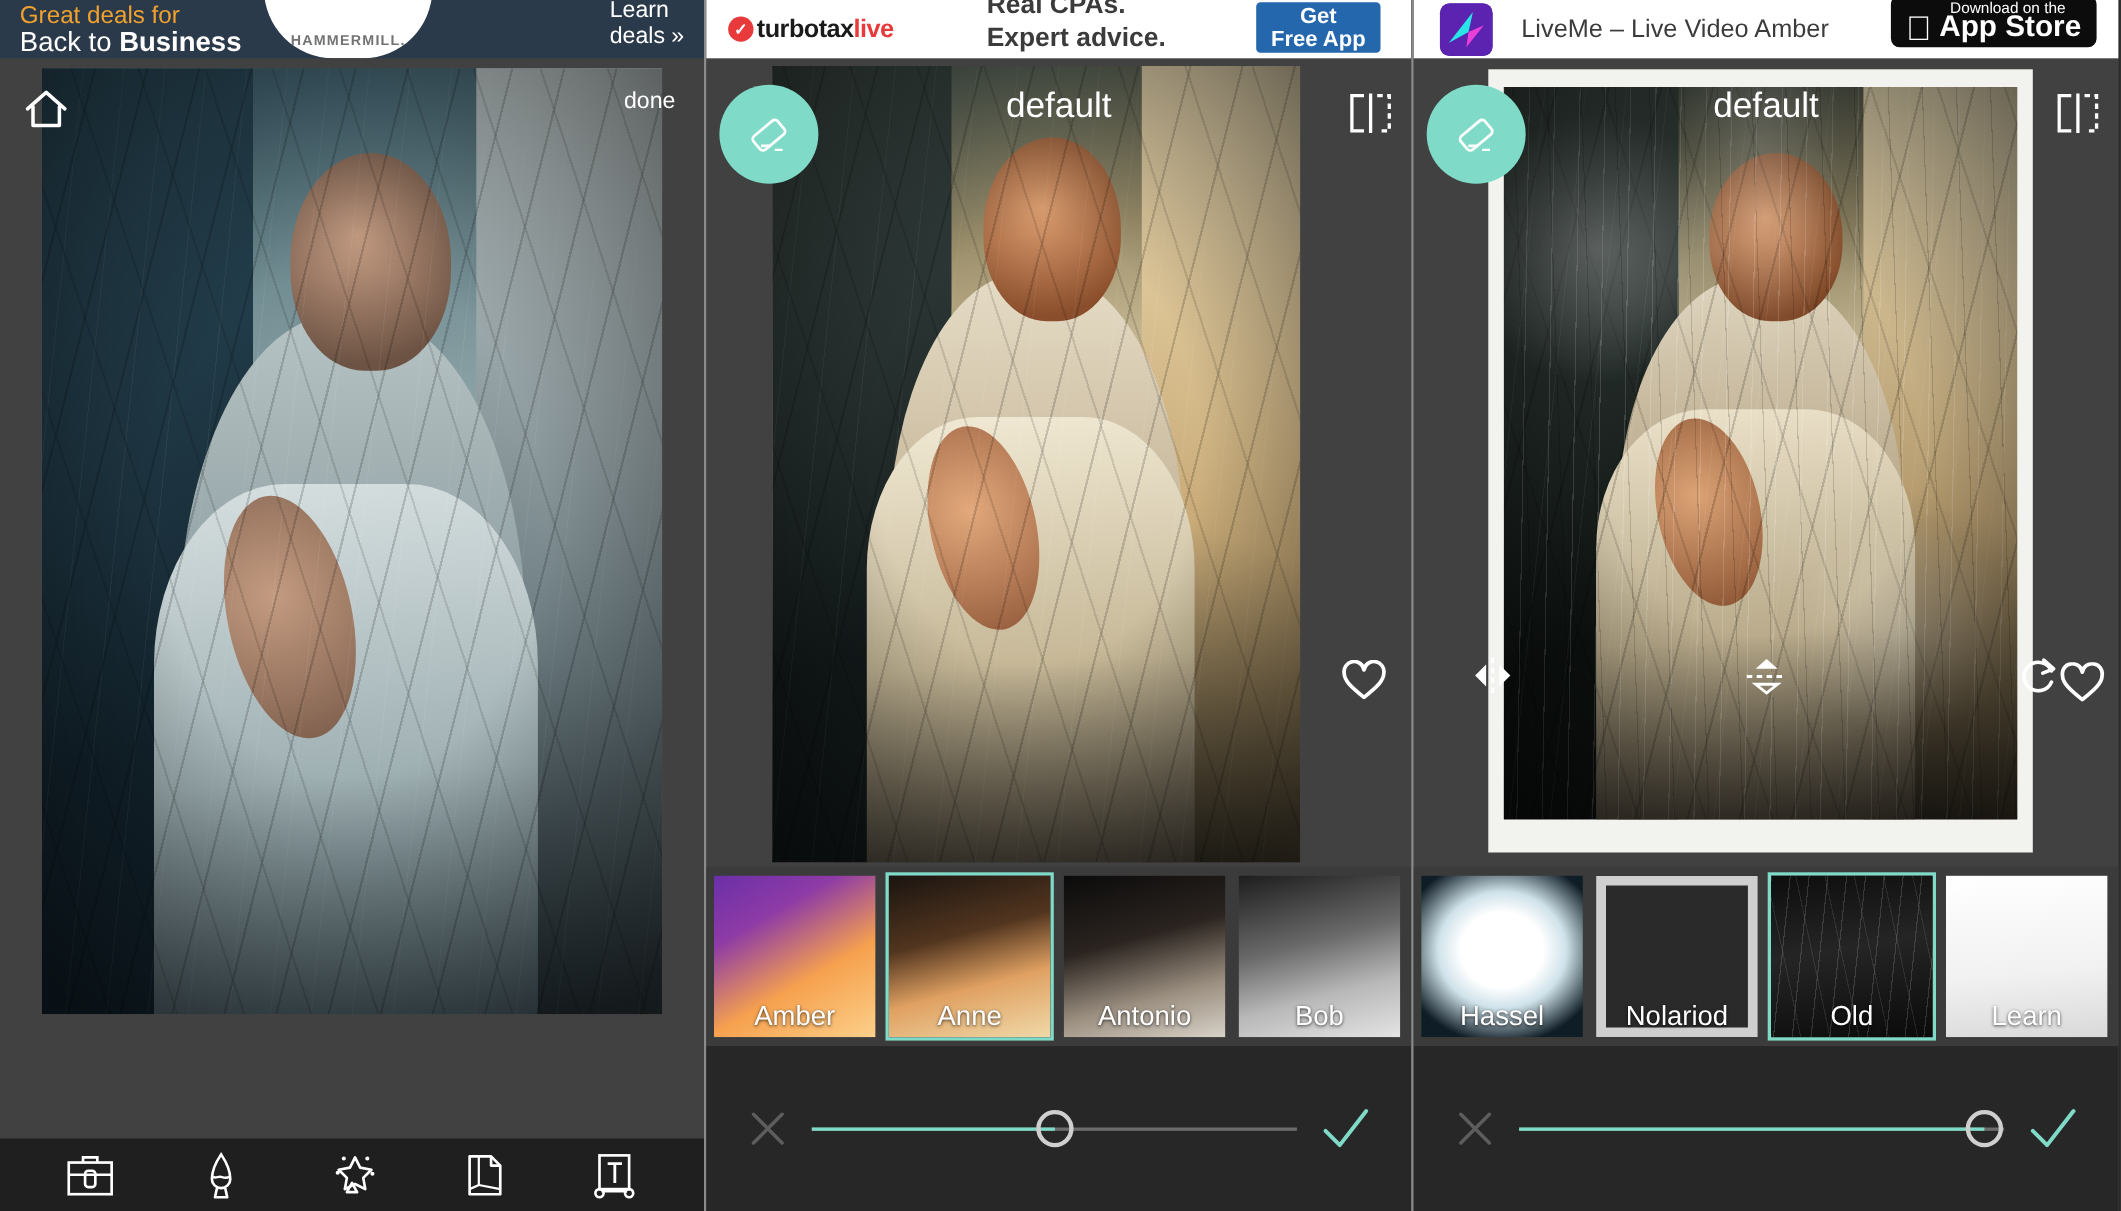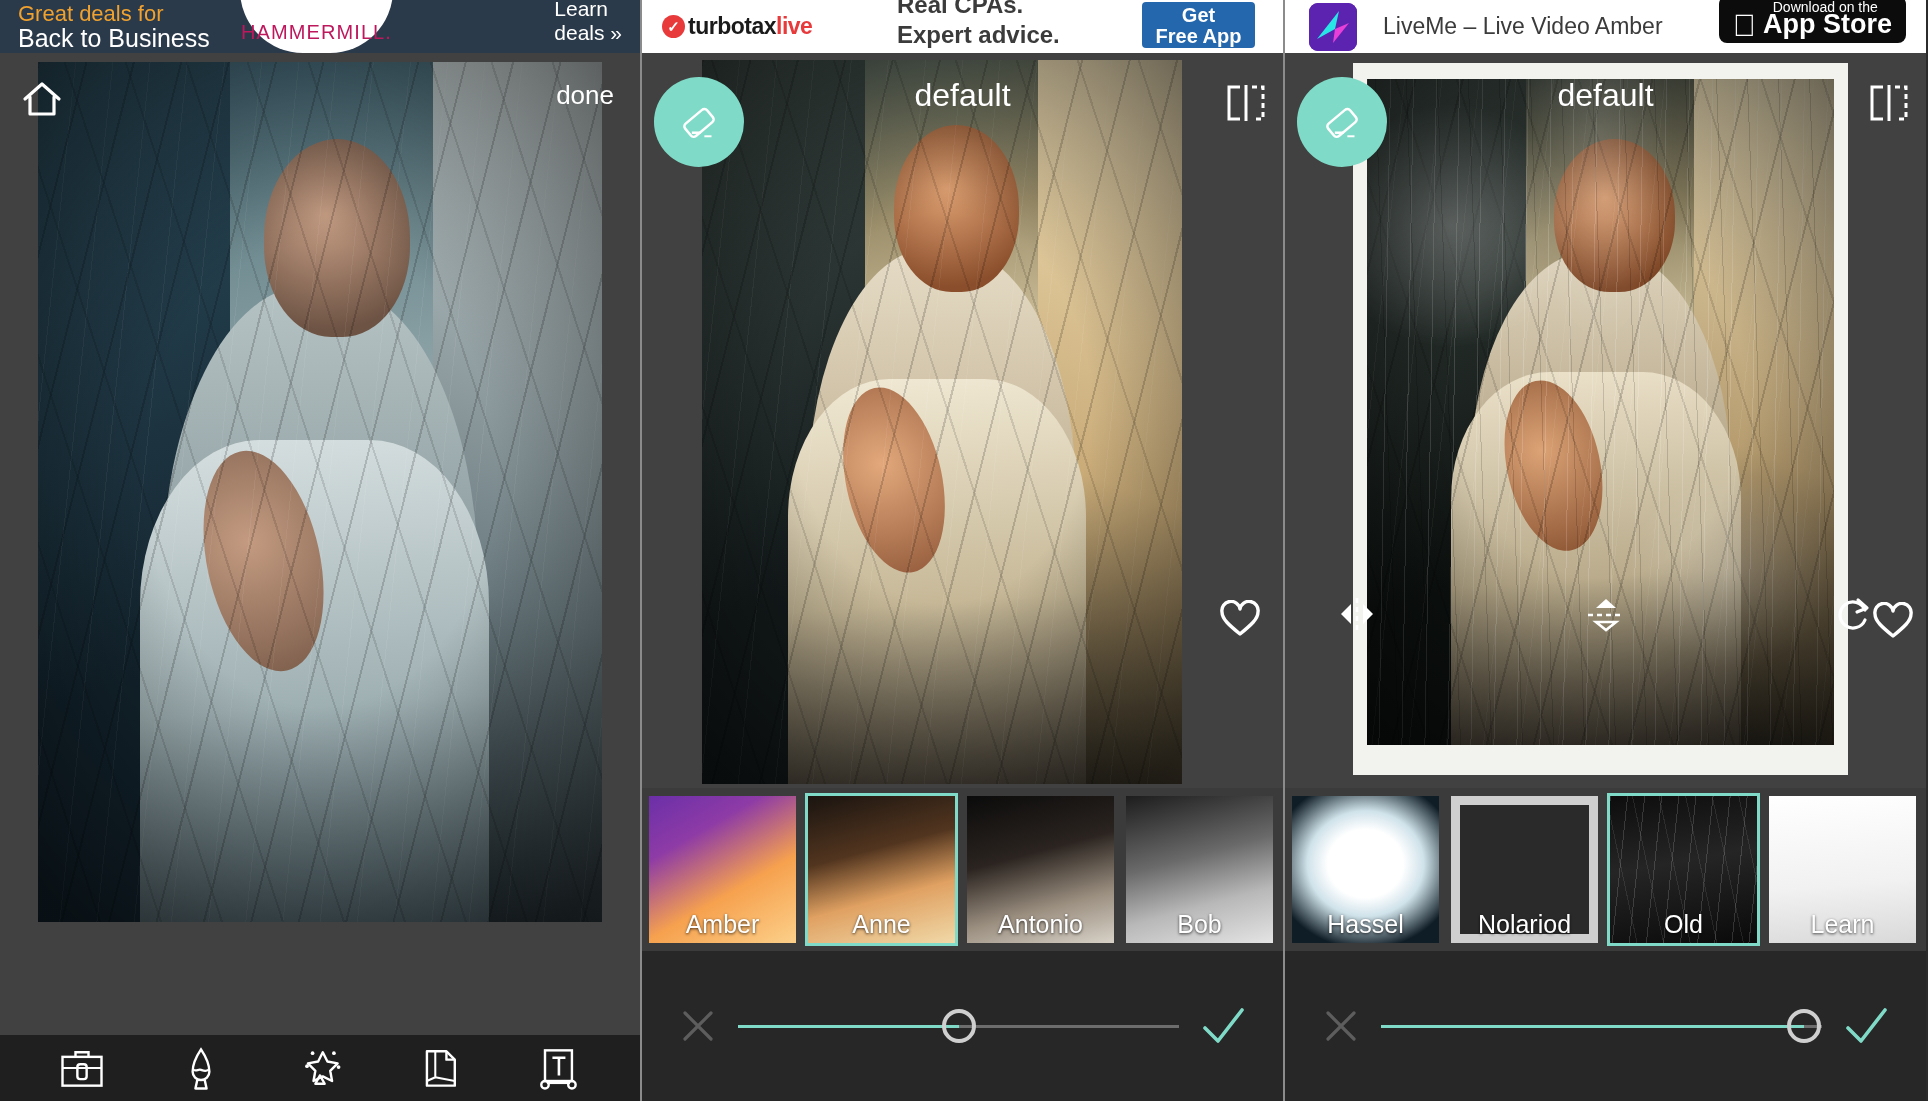--- a/index.html
+++ b/index.html
@@ -26,30 +26,30 @@
 
   
   .ad { position: absolute; top: 0; left: 0; right: 0; height: 53px; overflow: hidden; }
   .ad-hammermill {
     background: #2b3a4a;
     display: flex; align-items: center;
   }
   .hm-left { padding-left: 18px; line-height: 1.05; }
   .hm-l1 { color: #f0a12e; font-size: 22px; }
   .hm-l2 { color: #ffffff; font-size: 25px; }
-  .hm-l2 b { font-weight: normal; }
+  .hm-l2 b { font-weight: bold; }
   .hm-logo {
     position: absolute; left: 240px; top: -10px;
     width: 153px; height: 63px;
     background: #ffffff;
     border-radius: 0 0 72px 72px;
     display: flex; align-items: flex-end; justify-content: center;
     padding-bottom: 9px;
   }
-  .hm-logo span { color: #be185d; font-size: 20px; letter-spacing: 1.1px; font-weight: 400; }
+  .hm-logo span { color: #737373; font-size: 13px; letter-spacing: 1.1px; font-weight: 700; }
   .hm-cta {
     position: absolute; right: 18px; top: -3px;
     color: #ffffff; font-size: 21px; line-height: 1.12; text-align: left;
   }
 
   .ad-turbotax { background: #ffffff; display: flex; align-items: center; }
   .tt-logo { display: flex; align-items: center; padding-left: 20px; gap: 3px; }
   .tt-check {
     width: 23px; height: 23px; border-radius: 50%; background: #e8393b;
     display: flex; align-items: center; justify-content: center;
@@ -154,21 +154,21 @@
   }
   .vignette {
     position:absolute; inset:0; pointer-events:none;
     background: radial-gradient(ellipse 74% 64% at 50% 48%, transparent 42%, rgba(0,0,0,.55) 100%);
   }
 
   
   .home-icon { position: absolute; left: 22px; top: 28px; width: 40px; height: 36px; }
   .done-label {
     position: absolute; right: 26px; top: 27px;
-    color: #ffffff; font-size: 26px; font-weight: 300;
+    color: #ffffff; font-size: 21px; font-weight: 300;
   }
   .fab-eraser {
     position: absolute; left: 12px; top: 24px;
     width: 90px; height: 90px; border-radius: 50%;
     background: #7fdbc7; display: flex; align-items: center; justify-content: center;
   }
   .title-default {
     position: absolute; left: 0; right: 0; top: 24px;
     text-align: center; color: #ffffff; font-size: 32px; font-weight: 300;
   }

